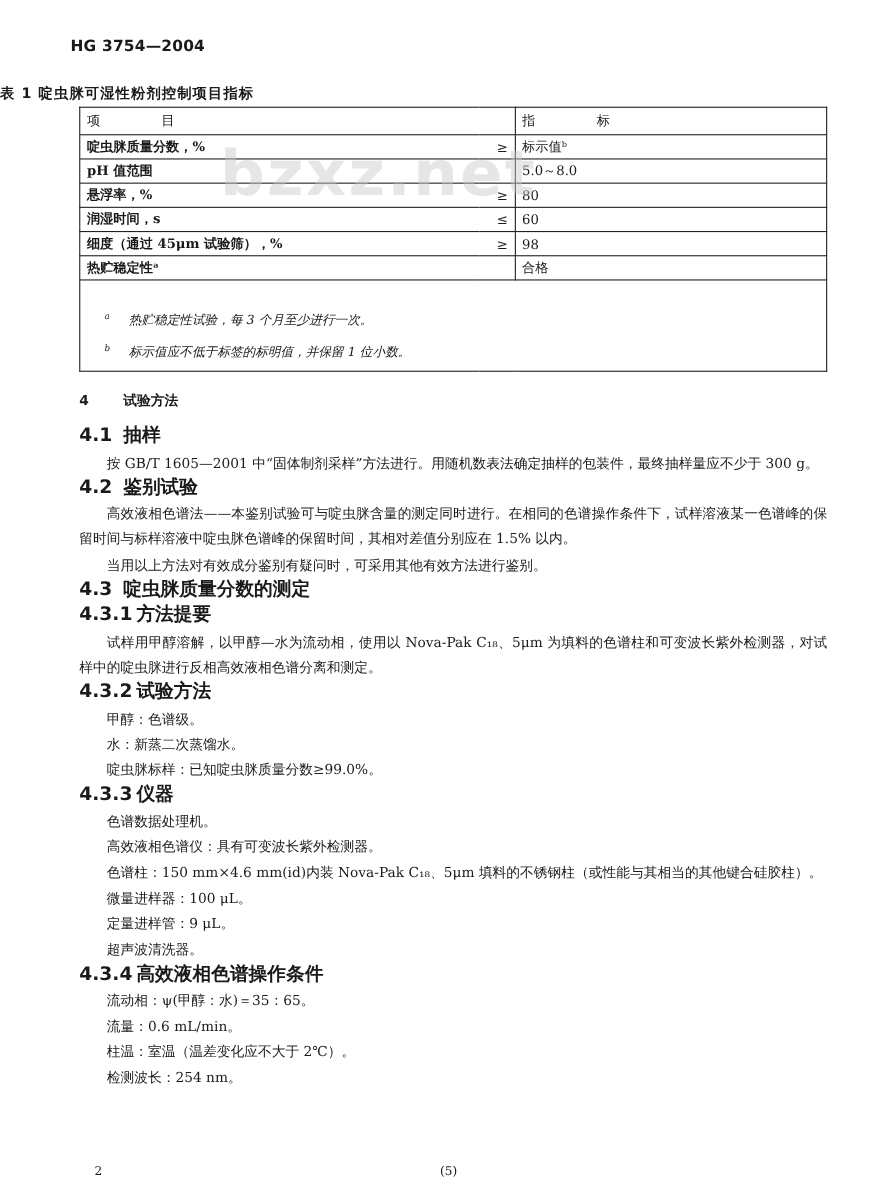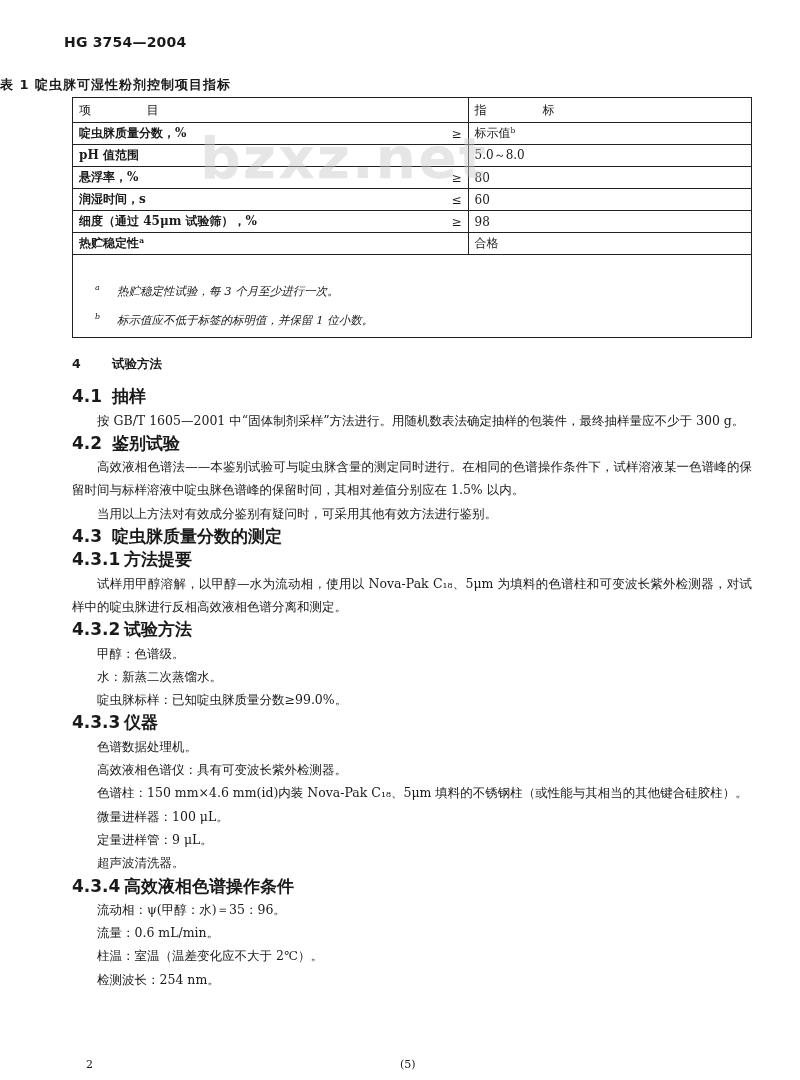--- a/index.html
+++ b/index.html
@@ -110,21 +110,21 @@
 
     <div class="h2"><span class="num3">4.3.3</span><span>仪器</span></div>
     <p class="li">色谱数据处理机。</p>
     <p class="li">高效液相色谱仪：具有可变波长紫外检测器。</p>
     <p class="p">色谱柱：150 mm×4.6 mm(id)内装 Nova-Pak C₁₈、5μm 填料的不锈钢柱（或性能与其相当的其他键合硅胶柱）。</p>
     <p class="li">微量进样器：100 μL。</p>
     <p class="li">定量进样管：9 μL。</p>
     <p class="li">超声波清洗器。</p>
 
     <div class="h2"><span class="num3">4.3.4</span><span>高效液相色谱操作条件</span></div>
-    <p class="li">流动相：ψ(甲醇：水)＝35：96。</p>
+    <p class="li">流动相：ψ(甲醇：水)＝35：65。</p>
     <p class="li">流量：0.6 mL/min。</p>
     <p class="li">柱温：室温（温差变化应不大于 2℃）。</p>
     <p class="li">检测波长：254 nm。</p>
   </div>
 
   <div class="footer-left">2</div>
   <div class="footer-center">(5)</div>
 </div>
 
 </body></html>

